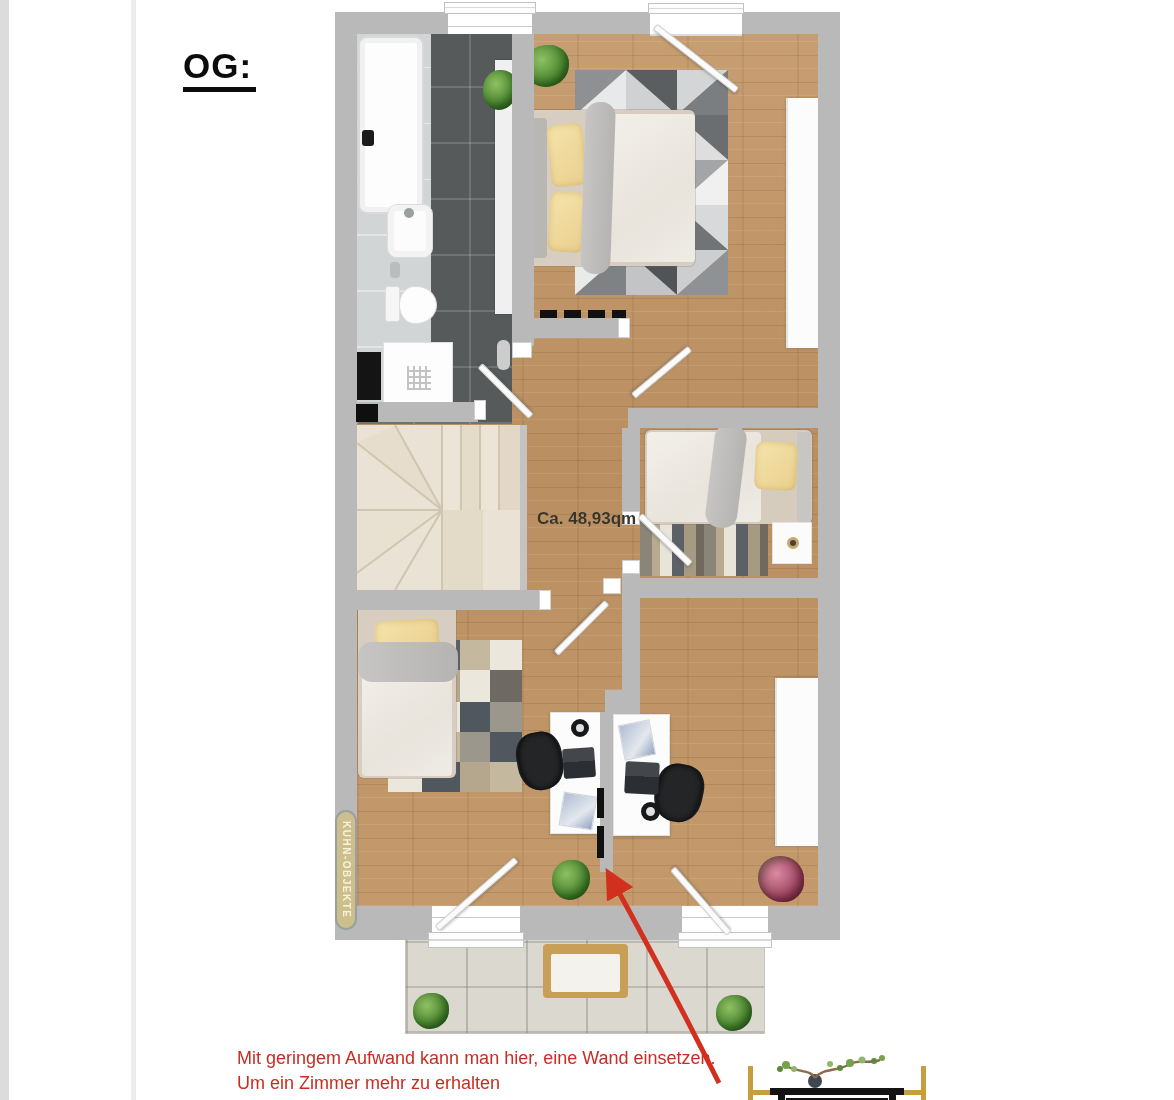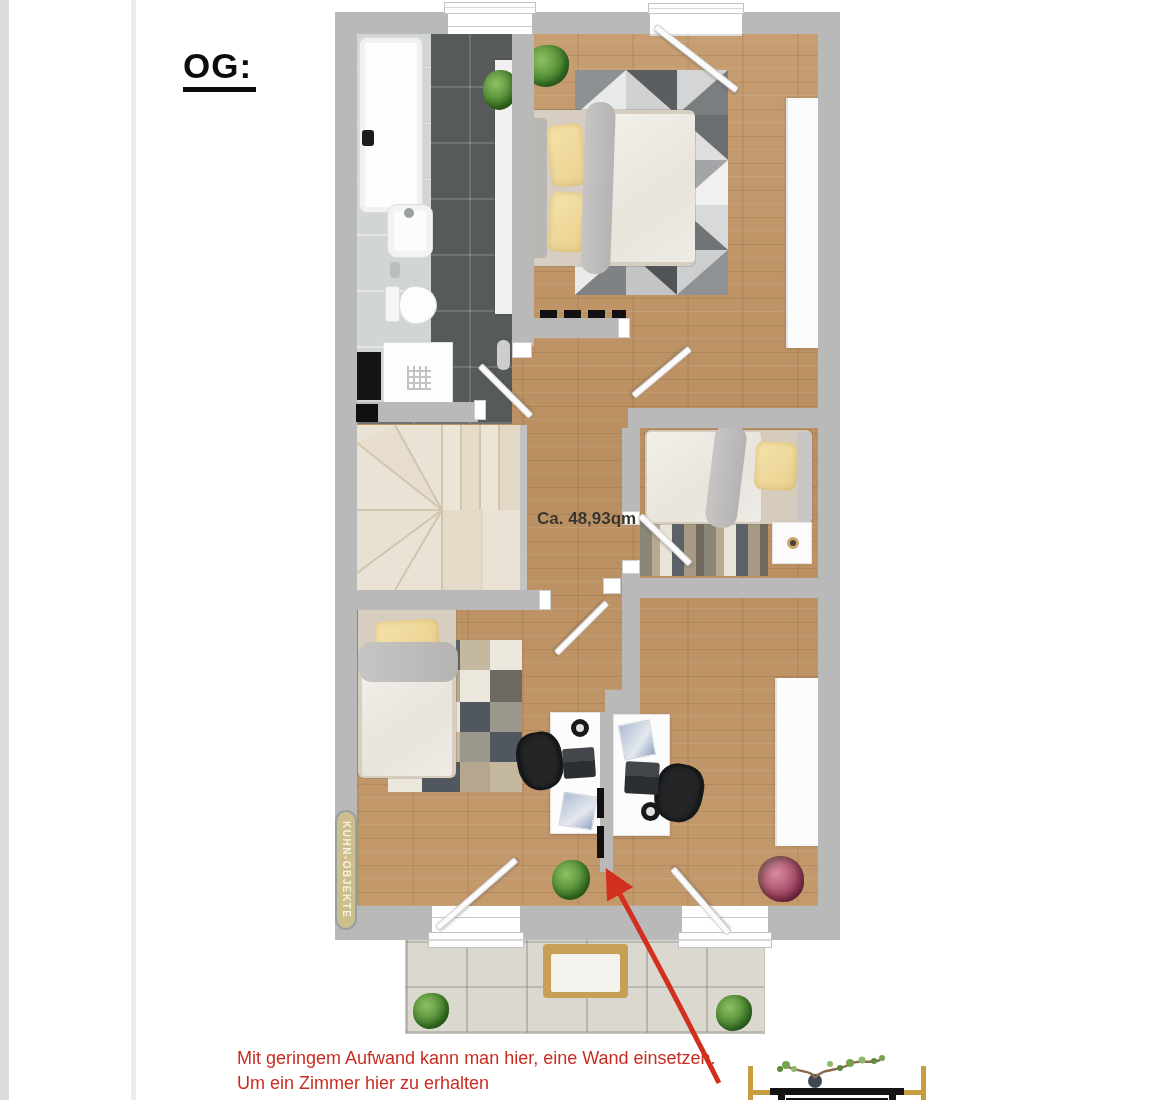--- a/index.html
+++ b/index.html
@@ -285,21 +285,21 @@
     <defs>
       <marker id="arrowhead" markerWidth="6" markerHeight="6" refX="4.2" refY="3" orient="auto">
         <path d="M0,0 L6,3 L0,6 Z" fill="#d2301f"></path>
       </marker>
     </defs>
     <path d="M 719 1083 Q 670 985 610 876" stroke="#d2301f" stroke-width="5" fill="none" marker-end="url(#arrowhead)"></path>
   </svg>
 
   <div id="annotation">
     <div>Mit geringem Aufwand kann man hier, eine Wand einsetzen.</div>
-    <div>Um ein Zimmer hier zu erhalten</div>
+    <div>Um ein Zimmer mehr zu erhalten</div>
   </div>
 
   <svg class="abs" style="left:742px;top:1050px;z-index:30" width="190" height="50" viewBox="0 0 190 50">
     <rect x="6" y="16" width="5" height="34" fill="#c79d3f"></rect>
     <rect x="6" y="40" width="24" height="5" fill="#c79d3f"></rect>
     <rect x="179" y="16" width="5" height="34" fill="#c79d3f"></rect>
     <rect x="160" y="40" width="24" height="5" fill="#c79d3f"></rect>
     <rect x="28" y="38" width="134" height="7" fill="#141414"></rect>
     <rect x="36" y="45" width="7" height="5" fill="#141414"></rect>
     <rect x="147" y="45" width="7" height="5" fill="#141414"></rect>

